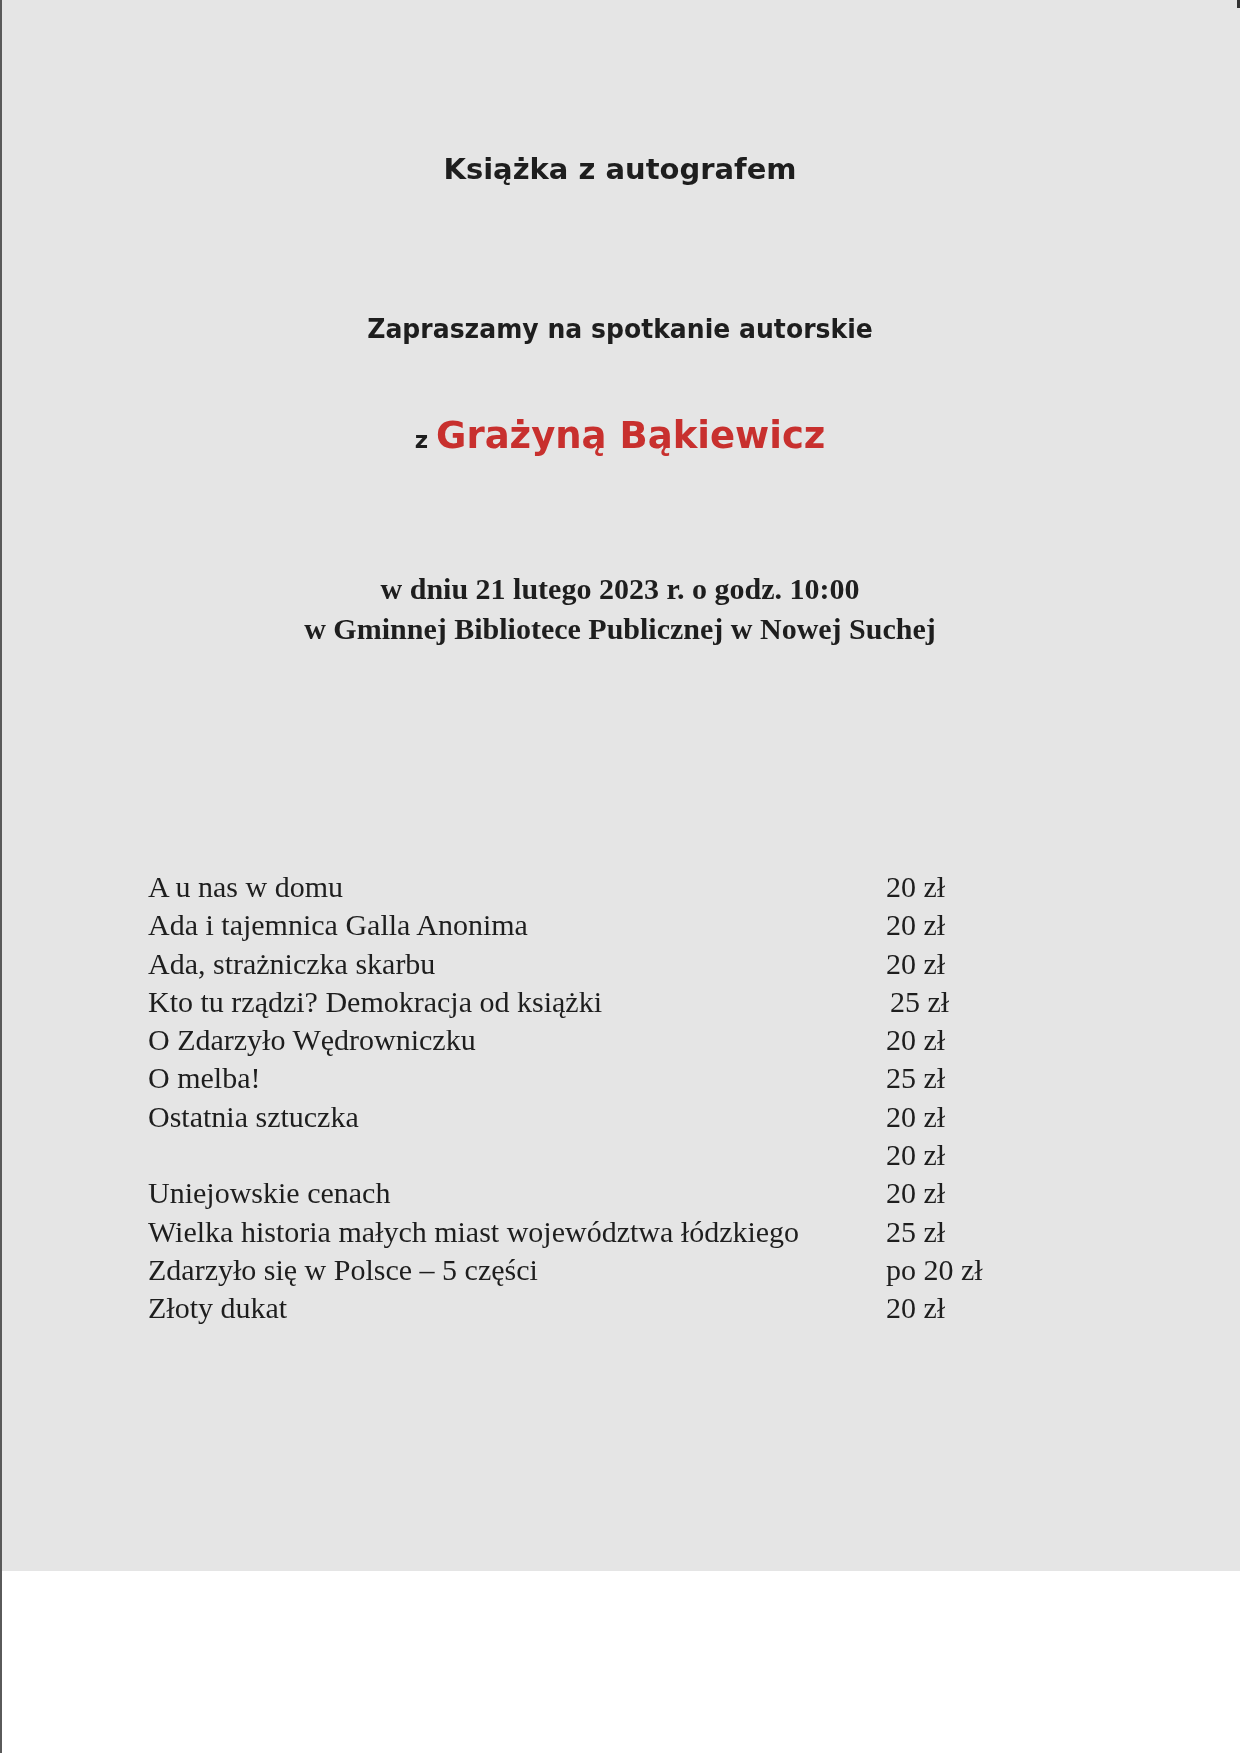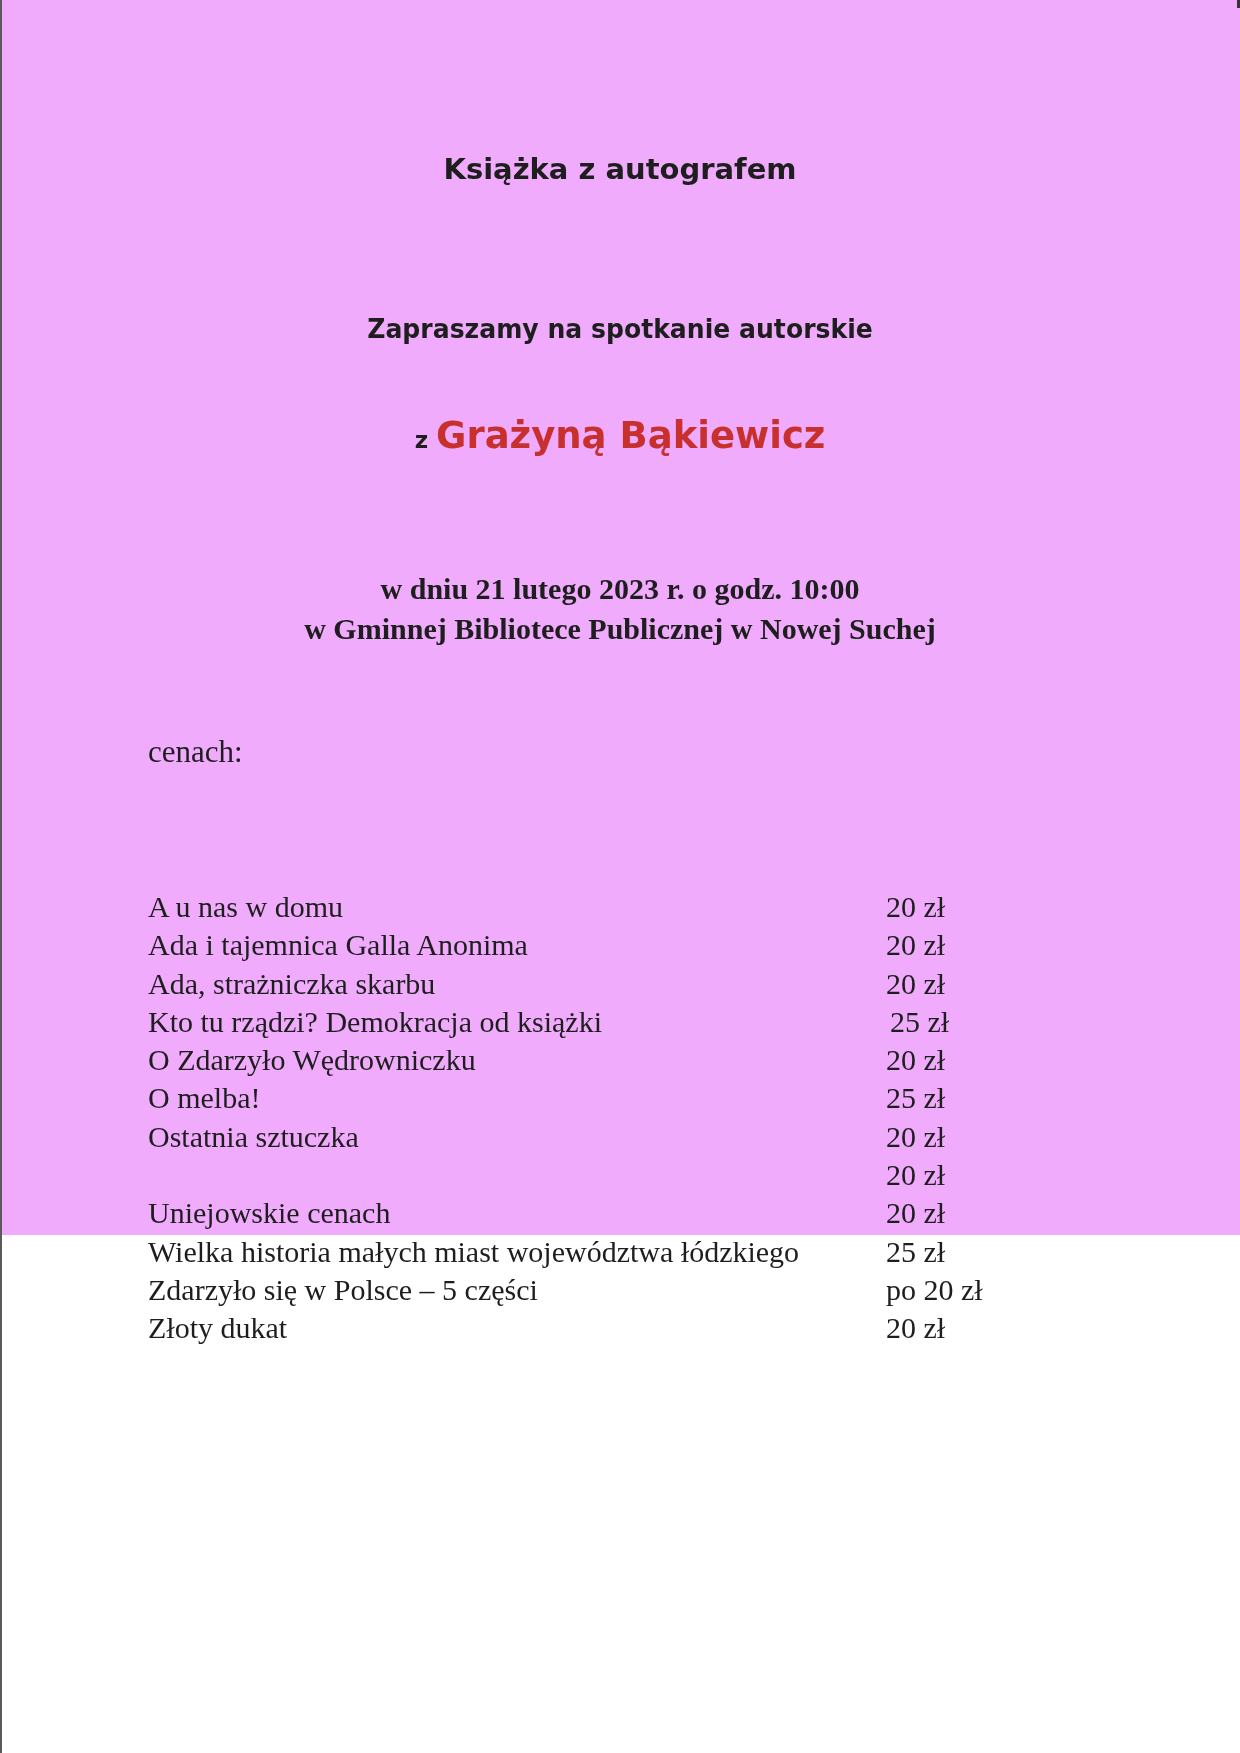--- a/index.html
+++ b/index.html
@@ -11,22 +11,22 @@
       width: 1240px;
       height: 1753px;
       position: relative;
       overflow: hidden;
       color: #1a1a1a;
     }
     .page {
       position: absolute;
       left: 0; top: 0;
       width: 1240px;
-      height: 1235px;
-      background: #f0abfc;
+      height: 1571px;
+      background: #e5e5e5;
     }
     .left-edge {
       position: absolute;
       left: 0; top: 0;
       width: 2px;
       height: 1753px;
       background: #5a5a5a;
     }
     .top-right-mark {
       position: absolute;
@@ -91,21 +91,21 @@
       left: 148px;
       top: 728px;
       width: 960px;
       font-size: 31px;
       line-height: 47px;
       color: #1e1e1e;
     }
     .book-list {
       position: absolute;
       left: 148px;
-      top: 888px;
+      top: 868px;
       width: 900px;
       font-size: 30px;
       color: #1e1e1e;
     }
     .book-row {
       position: relative;
       height: 38.3px;
       line-height: 38px;
     }
     .book-title {
@@ -135,21 +135,20 @@
   <div class="author-line sans-bold">
     <span class="prefix">z</span><span class="name" style="color: rgb(200, 48, 46);">Grażyną Bąkiewicz</span>
   </div>
 
   <div class="when serif">
     <div>w dniu 21 lutego 2023 r. o godz. 10:00</div>
     <div>w Gminnej Bibliotece Publicznej w Nowej Suchej</div>
   </div>
 
   <div class="intro serif">
-    <div>cenach:</div>
   </div>
 
   <div class="book-list serif">
     <div class="book-row">
       <span class="book-title">A u nas w domu</span>
       <span class="book-price">20 zł</span>
     </div>
     <div class="book-row">
       <span class="book-title">Ada i tajemnica Galla Anonima</span>
       <span class="book-price">20 zł</span>

